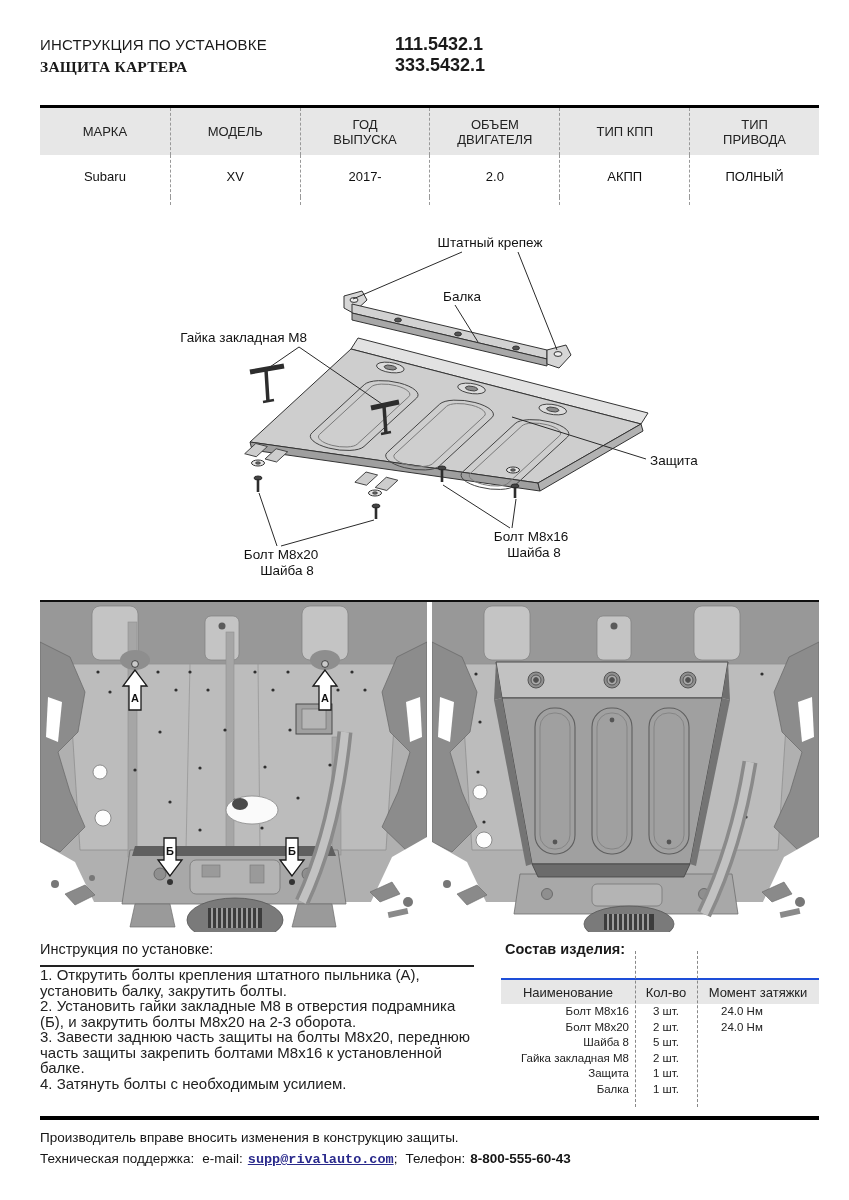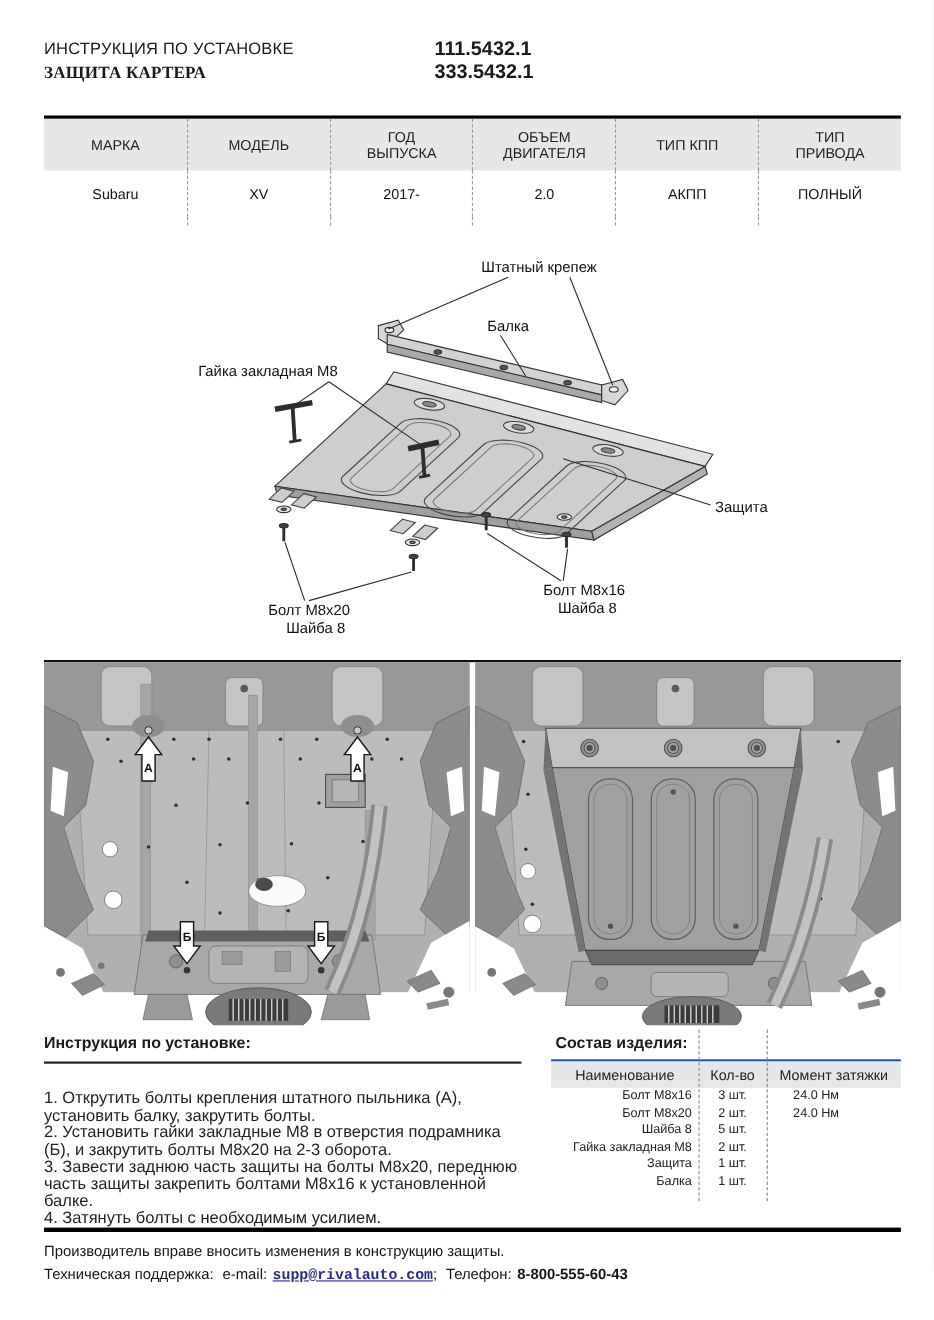--- a/index.html
+++ b/index.html
@@ -31,26 +31,26 @@
   
   .photos{position:absolute;left:40px;top:600px;width:779px;height:332px;
           border-top:2px solid #101010;display:flex;gap:5px;background:#fff;}
   .photo{flex:1;height:330px;}
   .photo svg{display:block;width:100%;height:100%;}
   .marker-letter{font-size:11px;font-weight:bold;fill:#111;}
 
   
   .bottom{position:absolute;left:40px;top:941px;width:779px;height:150px;}
   .instructions{position:absolute;left:0;top:0;width:434px;}
-  .instr-heading{font-size:14.5px;font-weight:bold;padding-bottom:8px;
-                 border-bottom:2px solid #222;margin-bottom:24px;}
+  .instr-heading{font-size:14.5px;font-weight:normal;padding-bottom:8px;
+                 border-bottom:2px solid #222;margin-bottom:0;}
   .step{font-size:15px;line-height:15.5px;color:#222;}
 
   .parts{position:absolute;left:461px;top:0;width:318px;}
-  .parts-heading{font-size:14.5px;font-weight:bold;margin:0 0 6px 4px;}
+  .parts-heading{font-size:14.5px;font-weight:bold;margin:0 0 21px 4px;}
   .parts-table{position:relative;border-top:2px solid #1d4ed8;}
   .pt-row{display:grid;grid-template-columns:134px 62px 1fr;}
   .pt-head .pt-cell{background:#e7e7e7;font-size:13px;height:24px;display:flex;
                     align-items:center;justify-content:center;color:#222;}
   .pt-body .pt-cell{font-size:11.5px;line-height:15.5px;color:#222;}
   .pt-name{text-align:right;padding-right:6px;}
   .pt-qty{text-align:center;}
   .pt-torque{padding-left:24px;}
   .pt-dash{position:absolute;top:-29px;bottom:-10px;width:0;border-left:1px dashed #888;}
   .pt-dash.d1{left:134px;}

